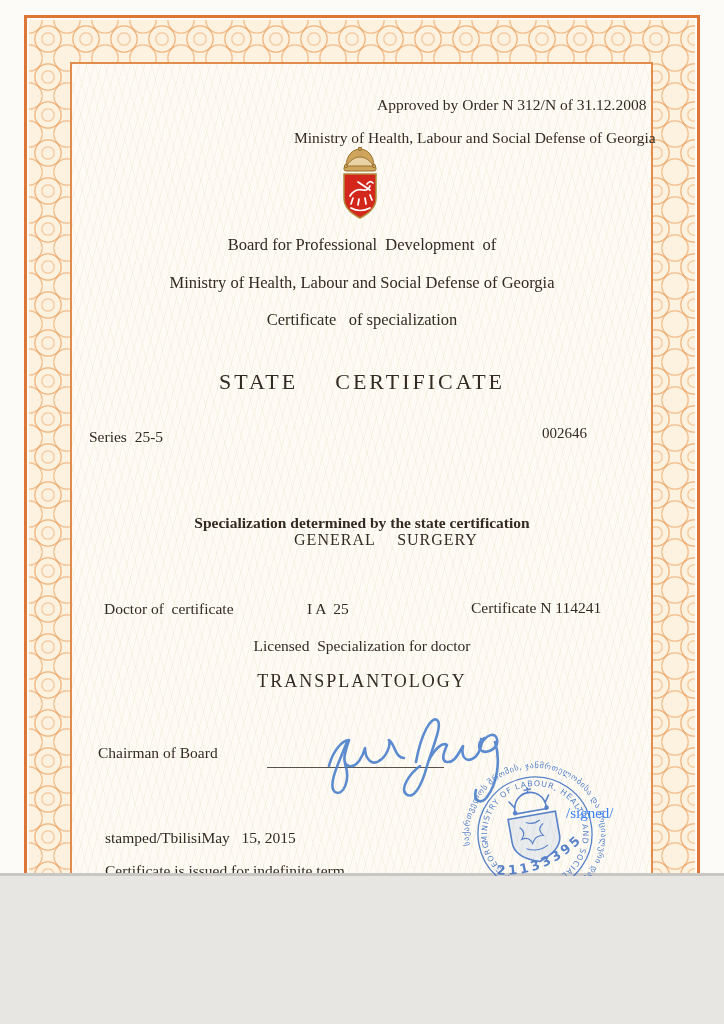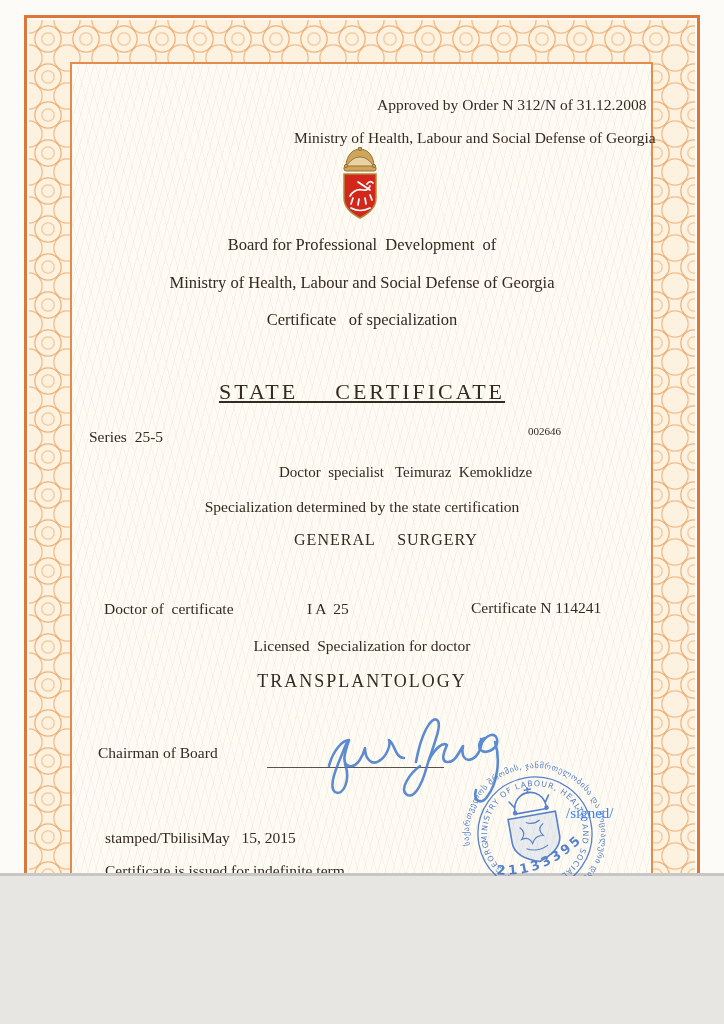--- a/index.html
+++ b/index.html
@@ -36,25 +36,25 @@
 
   .line{position:absolute; white-space:pre; line-height:1.15; font-size:15.5px;}
   .center{left:0; right:0; text-align:center;}
 
   .l-approval{left:377px; top:96px;}
   .l-ministry{left:294px; top:129px;}
   .emblem{position:absolute; left:338px; top:146px;}
   .l-board1{top:236px; font-size:16.5px;}
   .l-board2{top:274px; font-size:16.5px;}
   .l-board3{top:311px; font-size:16.5px;}
-  .l-title{top:379px; font-size:22px; letter-spacing:3px; word-spacing:10px;text-decoration:underline;}
+  .l-title{top:369px; font-size:22px; letter-spacing:3px; word-spacing:10px;}
   .l-series{left:89px; top:428px;}
-  .l-number{left:528px; top:425px; font-size:11px;}
+  .l-number{left:542px; top:425px; font-size:15px;}
   .l-doctor{left:279px; top:464px; font-size:15px;}
-  .l-specnote{top:498px;}
+  .l-specnote{top:514px;font-weight:bold;}
   .l-gensurg{top:531px; font-size:16px; letter-spacing:1px; word-spacing:6px;padding-left:48px;}
   .l-sercert{left:104px; top:600px;}
   .l-serval{left:307px; top:600px;}
   .l-certn{left:471px; top:599px;}
   .l-licensed{top:637px;}
   .l-transpl{top:671px; font-size:18px; letter-spacing:2px;}
   .l-chair1{left:98px; top:744px;}
   .l-chair2{left:105px; top:778px;}
   .sig-line{position:absolute; left:267px; top:767px; width:177px; height:1.4px; background:#5a5248;}
   .signature{position:absolute; left:283px; top:698px; z-index:3;}
@@ -99,21 +99,20 @@
 
   <div class="line center l-board1">Board for Professional  Development  of</div>
   <div class="line center l-board2">Ministry of Health, Labour and Social Defense of Georgia</div>
   <div class="line center l-board3">Certificate   of specialization</div>
 
   <div class="line center l-title">STATE  CERTIFICATE</div>
 
   <div class="line l-series">Series  25-5</div>
   <div class="line l-number">002646</div>
 
-  <div class="line l-doctor">Doctor  specialist   Teimuraz  Kemoklidze</div>
   <div class="line center l-specnote">Specialization determined by the state certification</div>
   <div class="line center l-gensurg">GENERAL  SURGERY</div>
 
   <div class="line l-sercert">Doctor of  certificate</div>
   <div class="line l-serval">I A  25</div>
   <div class="line l-certn">Certificate N 114241</div>
 
   <div class="line center l-transpl">TRANSPLANTOLOGY</div>
   <div class="line center l-licensed">Licensed  Specialization for doctor</div>
 

